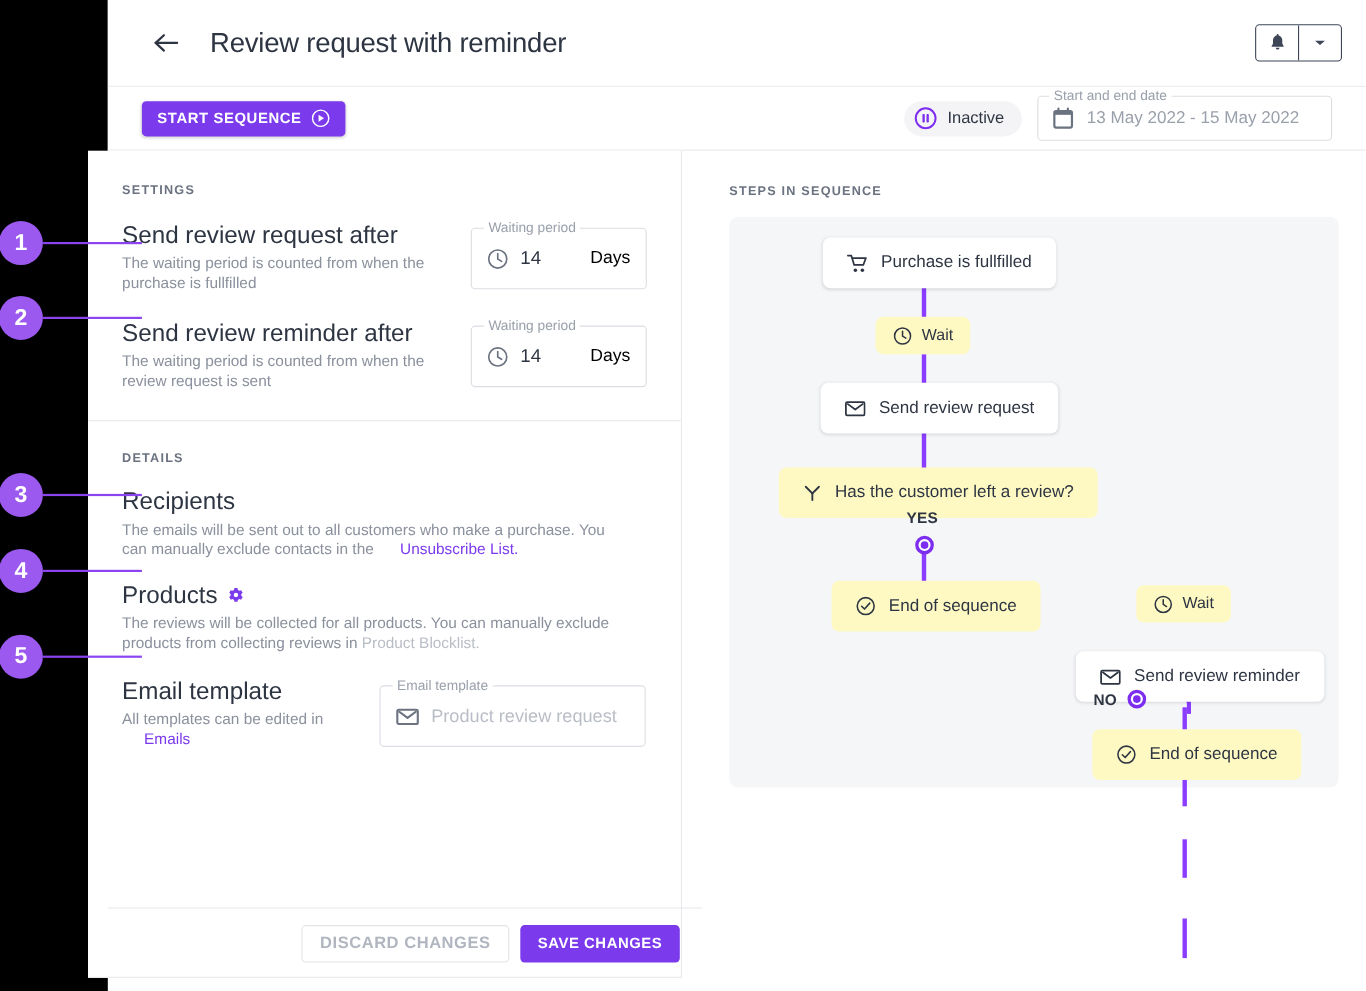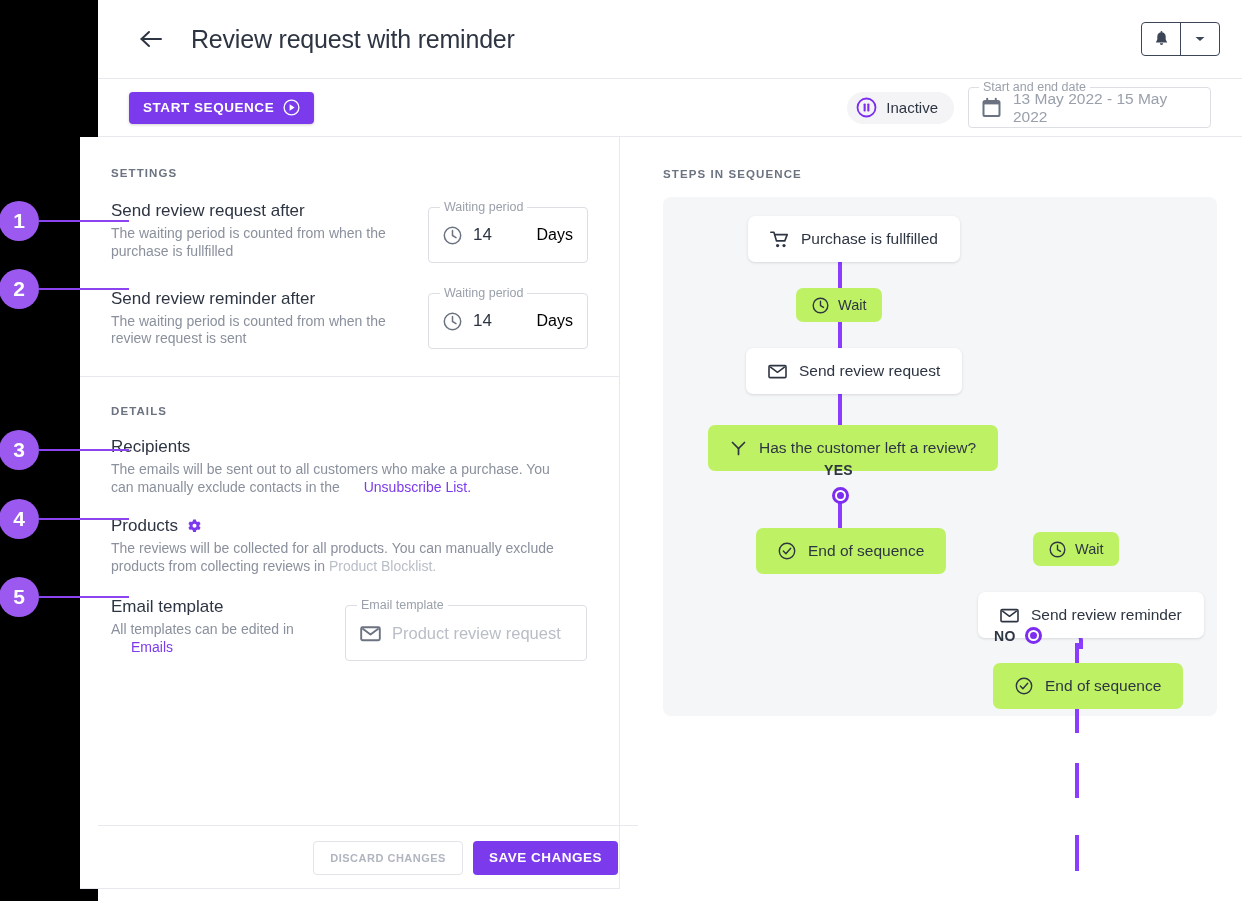--- a/index.html
+++ b/index.html
@@ -106,21 +106,21 @@
   .status-pill {
     display: flex; align-items: center; gap: 9px;
     background: #f4f4f6; border-radius: 18px;
     height: 32px; padding: 0 16px 0 9px;
     cursor: pointer;
   }
   .status-pill .label { font-size: 15px; color: #2e3542; }
   .date-field {
     position: relative;
     border: 1px solid #dcdee3; border-radius: 4px;
-    height: 41px; width: 243px;
+    height: 41px; width: 268px;
     display: flex; align-items: center;
     padding: 0 12px; box-sizing: border-box; gap: 11px;
     cursor: pointer;
   }
   .date-field .legend {
     position: absolute; top: -8px; left: 10px;
     background: #fff; padding: 0 4px;
     font-size: 12.5px; color: #9aa0ab;
   }
   .date-field .value { font-size: 15.5px; color: #9aa0ab; }
@@ -135,21 +135,21 @@
     box-sizing: border-box;
   }
   .section-label {
     font-size: 11.5px; font-weight: 700; letter-spacing: 1.1px;
     color: #6b7280; text-transform: uppercase;
   }
   .settings-inner { padding: 30px 0 0 31px; }
   .row { display: flex; align-items: flex-start; }
   .row-text { width: 300px; padding-top: 2px; }
   .row-title {
-    font-size: 17px; color: #2e3542; margin-bottom: 4px;
+    font-size: 22px; color: #2e3542; margin-bottom: 4px;
   }
   .row-desc {
     font-size: 14px; color: #8a909c; line-height: 17.5px;
     max-width: 290px;
   }
   .wp-field {
     position: relative;
     border: 1px solid #dcdee3; border-radius: 4px;
     width: 160px; height: 56px;
     display: flex; align-items: center;
@@ -179,21 +179,21 @@
     position: absolute; left: 98px; top: 825px;
     width: 540px; height: 64px;
     border-top: 1px solid #e8e9ec;
     display: flex; align-items: center; justify-content: flex-end;
     box-sizing: border-box;
     padding-right: 20px; gap: 10px;
   }
   .btn-ghost {
     background: #fff; border: 1px solid #e2e4e8; border-radius: 4px;
     height: 34px; padding: 0 16px;
-    color: #b0b5bf; font-size: 11px; font-weight: 600; letter-spacing: .5px;
+    color: #b0b5bf; font-size: 15px; font-weight: 600; letter-spacing: .5px;
     font-family: inherit; cursor: pointer;
   }
   .btn-primary {
     background: #7c3aed; border: none; border-radius: 4px;
     height: 34px; padding: 0 16px;
     color: #fff; font-size: 13.5px; font-weight: 600; letter-spacing: .5px;
     font-family: inherit; cursor: pointer;
   }
 
   
@@ -212,21 +212,21 @@
     white-space: nowrap;
     box-sizing: border-box;
     cursor: pointer;
     z-index: 3;
   }
   .node.solid {
     background: #ffffff;
     box-shadow: 0 1px 3px rgba(16,24,40,.13);
   }
   .node.ghost {
-    background: #bef264;
+    background: #fef9c3;
     justify-content: center;
   }
   .node.small { height: 34px; padding: 0 16px; font-size: 14.5px; gap: 9px; }
   .edge {
     position: absolute; background: #8b3dff; z-index: 1;
   }
   .corner {
     position: absolute; z-index: 1;
     border-top: 4px solid #8b3dff;
     border-right: 4px solid #8b3dff;
@@ -355,21 +355,21 @@
             <svg width="19" height="19" viewBox="0 0 19 19">
               <circle cx="9.5" cy="9.5" r="8.2" fill="none" stroke="#6b7280" stroke-width="1.5"></circle>
               <path d="M9.5 4.6 V9.5 L13 11.6" fill="none" stroke="#6b7280" stroke-width="1.5" stroke-linecap="round"></path>
             </svg>
           </span>
           <span class="num">14</span>
           <span class="unit">Days</span>
         </div>
       </div>
 
-      <div class="row" style="margin-top:22px;align-items:center;">
+      <div class="row" style="margin-top:22px;">
         <div class="row-text">
           <div class="row-title">Send review reminder after</div>
           <div class="row-desc">The waiting period is counted from when the review request is sent</div>
         </div>
         <div class="wp-field" style="margin-left:17px;margin-top:8px;">
           <span class="legend">Waiting period</span>
           <span class="icon">
             <svg width="19" height="19" viewBox="0 0 19 19">
               <circle cx="9.5" cy="9.5" r="8.2" fill="none" stroke="#6b7280" stroke-width="1.5"></circle>
               <path d="M9.5 4.6 V9.5 L13 11.6" fill="none" stroke="#6b7280" stroke-width="1.5" stroke-linecap="round"></path>

